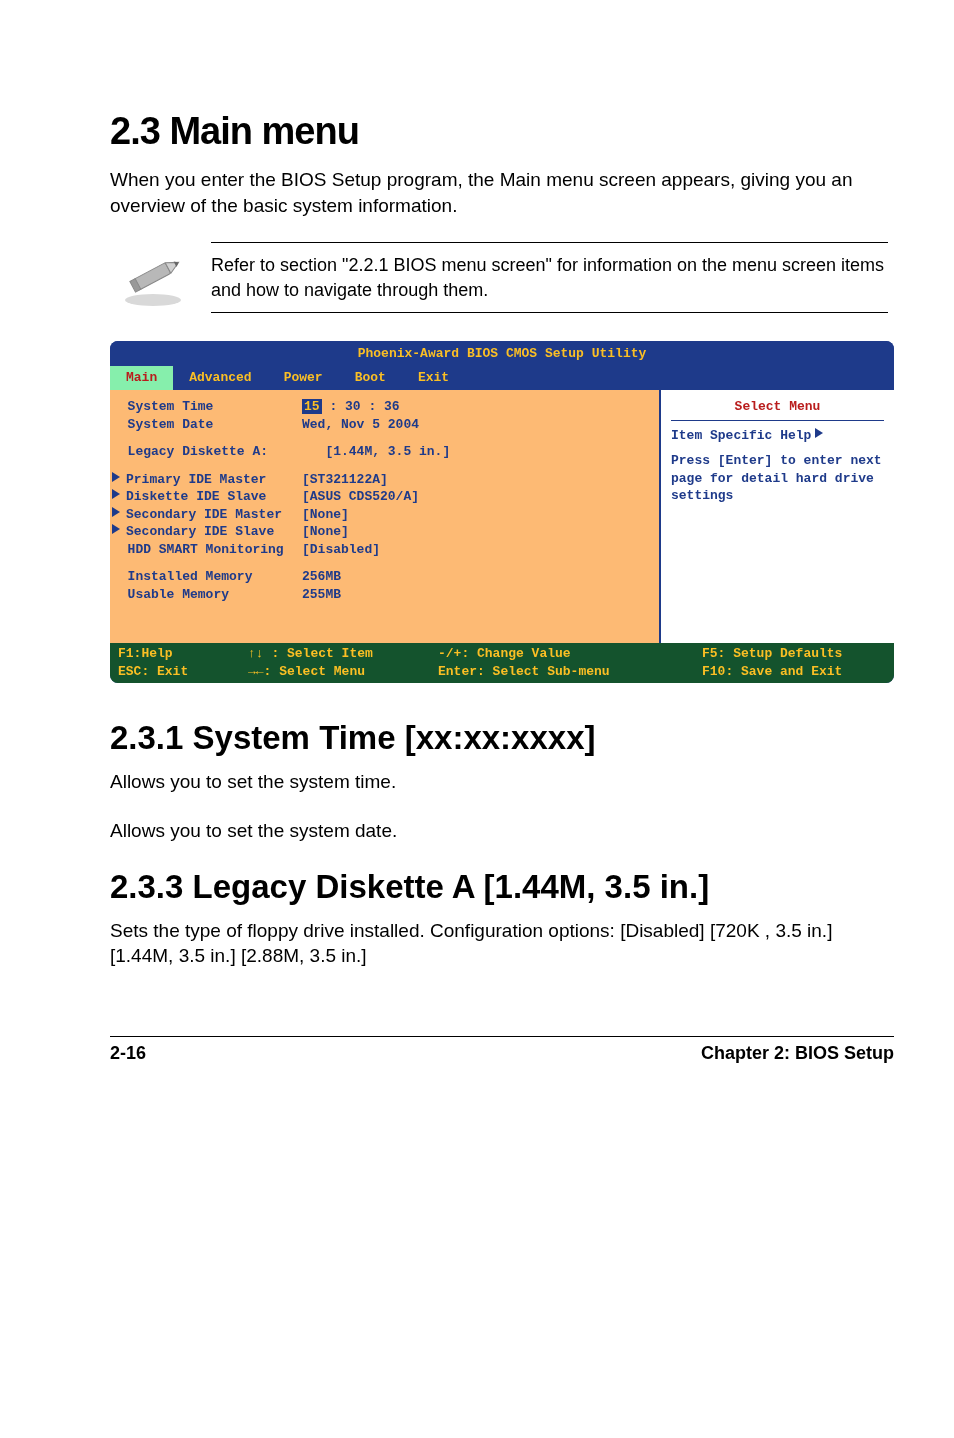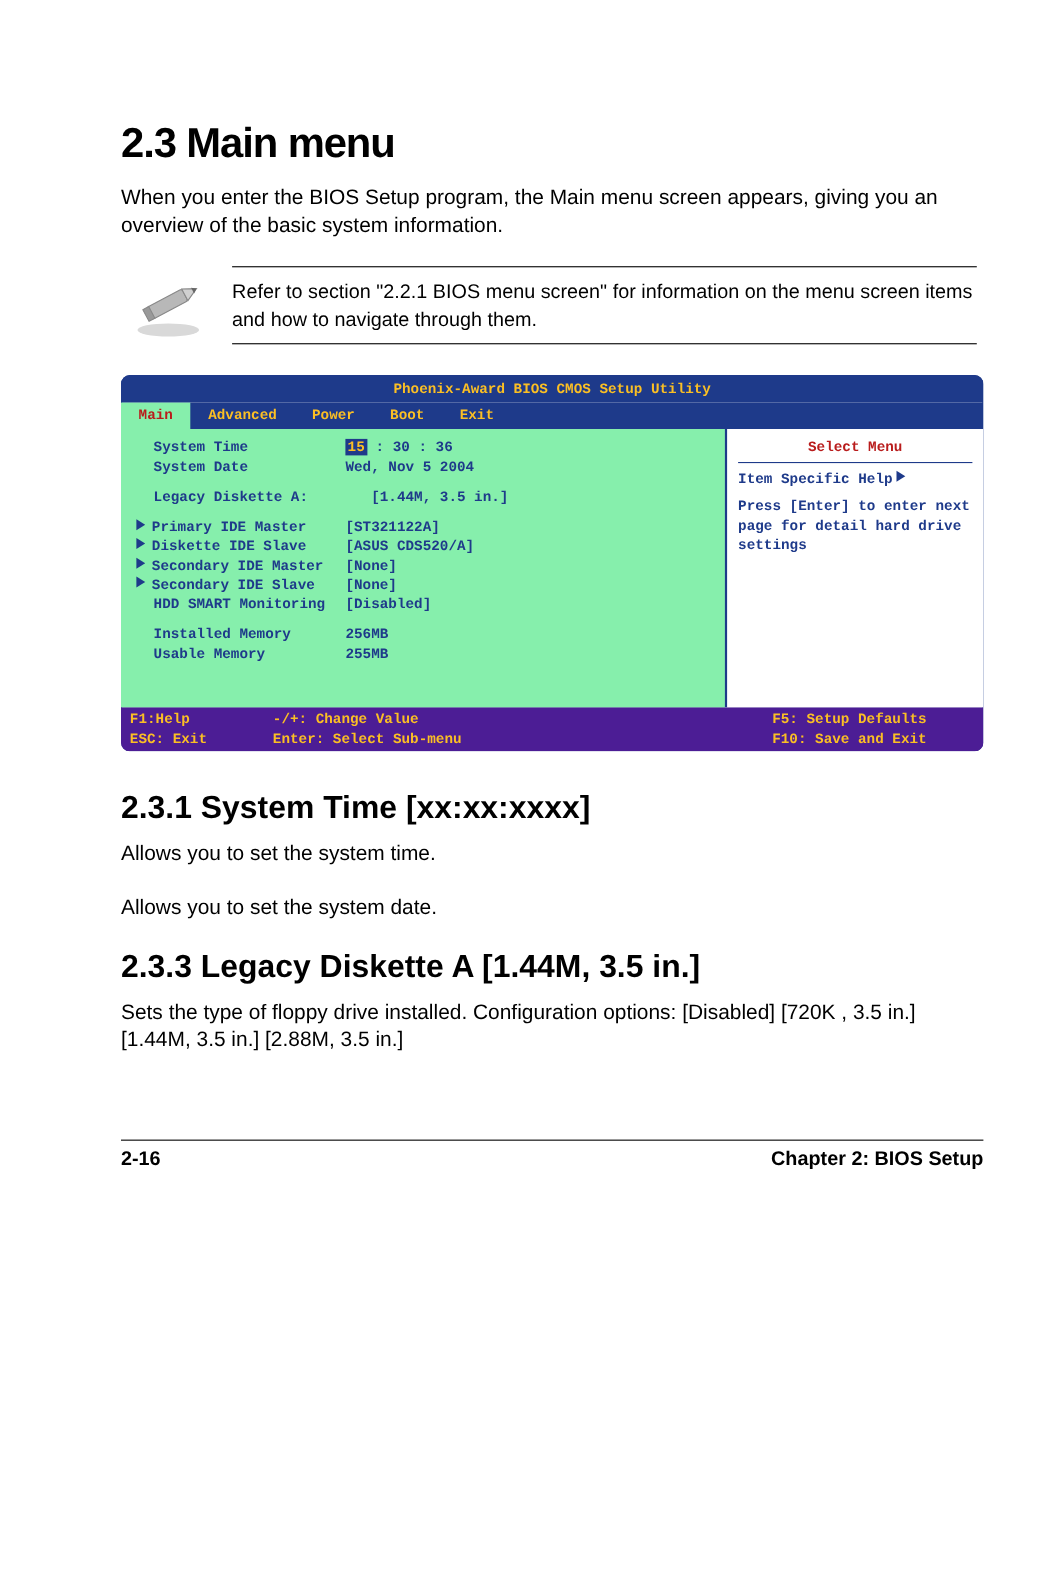--- a/index.html
+++ b/index.html
@@ -10,39 +10,39 @@
   .note-block { display: flex; align-items: center; gap: 20px; margin: 10px 0 28px 0; padding: 0 6px; }
   .note-icon { width: 75px; height: 60px; flex: 0 0 75px; }
   .note-lines { border-top: 1px solid #000; border-bottom: 1px solid #000; padding: 10px 0; font-size: 18px; line-height: 1.35; flex: 1; }
   
   .bios { border-radius: 8px; overflow: hidden; font-family: "Courier New", monospace; font-size: 13px; line-height: 1.35; margin-bottom: 36px; box-shadow: 0 0 0 1px #1e3a8a inset; }
   .bios-title { background: #1e3a8a; color: #fbbf24; text-align: center; font-weight: bold; padding: 4px 0; }
   .bios-tabs { display: flex; background: #1e3a8a; color: #fbbf24; font-weight: bold; }
   .bios-tab { padding: 3px 16px; }
   .bios-tab.active { background: #86efac; color: #b91c1c; }
   .bios-body { display: flex; background: #1e3a8a; }
-  .bios-left { flex: 1; background: #86efac; color: #1e3a8a; padding: 8px 14px 40px 14px; position: relative; font-weight: bold; }
+  .bios-left { flex: 1; background: #fdba74; color: #1e3a8a; padding: 8px 14px 40px 2px; position: relative; font-weight: bold; }
   .bios-right { width: 235px; border-left: 2px solid #1e3a8a; background: #ffffff; padding: 8px 10px; font-weight: bold; }
   .bios-right-title { color: #b91c1c; text-align: center; padding-bottom: 4px; border-bottom: 1px solid #1e3a8a; margin-bottom: 6px; }
   .bios-right-top { color: #1e3a8a; margin-bottom: 8px; }
   .bios-right-body { color: #1e3a8a; }
   .bios-row { display: flex; }
   .bios-label { width: 190px; white-space: pre; }
   .bios-value { flex: 1; }
   .tri { display: inline-block; width: 0; height: 0; border-top: 5px solid transparent; border-bottom: 5px solid transparent; border-left: 8px solid #1e3a8a; margin-right: 6px; vertical-align: 1px; }
   .tri-r { display: inline-block; width: 0; height: 0; border-top: 5px solid transparent; border-bottom: 5px solid transparent; border-left: 8px solid #1e3a8a; margin-left: 4px; vertical-align: 1px; }
   .hl-hour { background: #1e3a8a; color: #fbbf24; padding: 0 2px; }
-  .bios-footer { background: #4c1d95; color: #fbbf24; display: flex; font-weight: bold; padding: 2px 0; }
+  .bios-footer { background: #14532d; color: #fbbf24; display: flex; font-weight: bold; padding: 2px 0; }
   .bios-footer > div { padding: 0 8px; }
   .bf-col1 { width: 130px; }
   .bf-col2 { width: 190px; }
   .bf-col3 { flex: 1; }
   .bf-col4 { width: 200px; }
   .spacer { height: 10px; }
-  h2.subsection { font-family: Arial, sans-serif; font-weight: bold; font-size: 29px; margin: 0 0 12px 0; }
+  h2.subsection { font-family: Arial, sans-serif; font-weight: bold; font-size: 33px; margin: 0 0 12px 0; }
   .footer-bar { position: absolute; left: 110px; right: 60px; bottom: 56px; border-top: 1px solid #000; padding-top: 6px; display: flex; justify-content: space-between; font-size: 18px; font-weight: bold; }
   .page-wrap { position: relative; width: 954px; height: 1120px; }
 </style>
 </head>
 <body>
 
 <div class="page-wrap">
 <div class="page">
 
   <h1 class="title">2.3    Main menu</h1>
@@ -123,20 +123,24 @@
         <div class="bios-right-title">Select Menu</div>
         <div class="bios-right-top"><span>Item Specific Help</span><span class="tri-r"></span></div>
         <div class="bios-right-body">Press [Enter] to enter next page for detail hard drive settings</div>
       </div>
     </div>
     <div class="bios-footer">
       <div class="bf-col1">
         <div>F1:Help</div>
         <div>ESC: Exit</div>
       </div>
+      <div class="bf-col2">
+        <div>↑↓ : Select Item</div>
+        <div>→←: Select Menu</div>
+      </div>
       <div class="bf-col3">
         <div>-/+: Change Value</div>
         <div>Enter: Select Sub-menu</div>
       </div>
       <div class="bf-col4">
         <div>F5: Setup Defaults</div>
         <div>F10: Save and Exit</div>
       </div>
     </div>
   </div>

